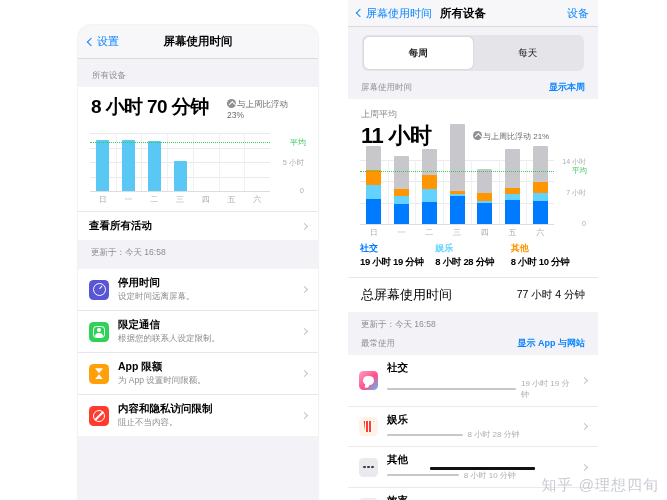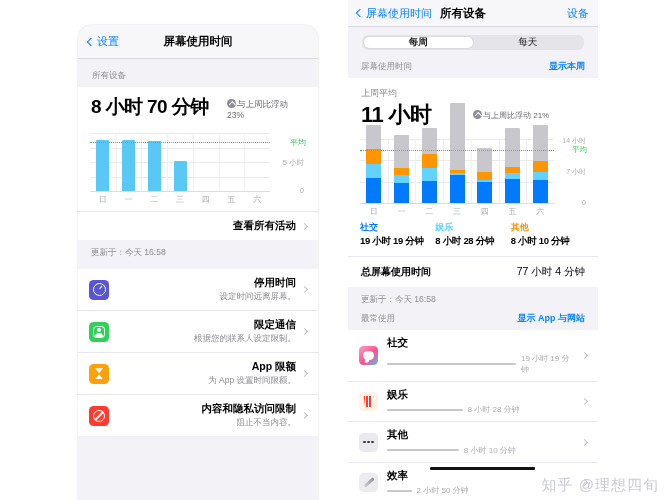--- a/index.html
+++ b/index.html
@@ -76,21 +76,20 @@
   .avg-l { position:absolute; left:0; right:38px; border-top:1.3px dotted #34c759; }
   .avg-lbl { position:absolute; right:2px; font-size:8px; color:#34c759; transform:translateY(-50%);}
   .ytick { position:absolute; right:4px; font-size:7.5px; color:#aeaeb2; transform:translateY(-50%);}
   .xaxis-l { position:absolute; left:0; right:38px; bottom:0; display:flex; }
   .xaxis-l span { flex:1; text-align:center; font-size:8px; color:#aeaeb2; }
 
   .row {
     display:flex; align-items:center; background:#fff;
     padding: 7px 11px; position:relative; cursor:pointer;
     border-top: 0.5px solid #e6e6eb;
-    text-align: right;
   }
   .row.first { border-top: none; }
   .row-txt { flex:1; min-width:0; }
   .row-title { font-size:10.5px; font-weight:bold; color:#000; }
   .row-sub { font-size:8.5px; color:#8e8e93; margin-top:1px;}
   .chev { width:5px;height:5px;border-right:1.3px solid #c3c3c7;border-top:1.3px solid #c3c3c7;transform:rotate(45deg);margin-left:6px;flex:none;}
   .ic { width:20px;height:20px;border-radius:4.6px;margin-right:9px;flex:none; position:relative;
         display:flex;align-items:center;justify-content:center;}
   .footnote { font-size:8.5px; color:#8e8e93; padding: 7px 13px 10px; }
 
@@ -118,21 +117,21 @@
   .phone-right {
     position:absolute; left:348px; top:0;
     width:250px; height:500px; background:#f2f2f7; overflow:hidden;
   }
   .r-navbar{
     height:27px; background:#f7f7f9; display:flex; align-items:center;
     padding:0 9px; position:relative; border-bottom:0.5px solid #d9d9de;
   }
   .r-nav-title{ font-size:11.5px; font-weight:bold; color:#000; margin-left:8px;}
   .seg {
-    margin: 8px 14px 0; height:15px; background:#e4e4e9; border-radius:6px;
+    margin: 8px 14px 0; height:36px; background:#e4e4e9; border-radius:6px;
     display:flex; padding:1.6px; position:relative;
   }
   .seg div{ flex:1; display:flex; align-items:center; justify-content:center;
     font-size:9.5px; color:#1c1c1e; border-radius:5px; cursor:pointer;}
   .seg div.on{ background:#fff; box-shadow:0 0 1.5px rgba(0,0,0,.22); font-weight:bold;}
   .r-sechead{ display:flex; justify-content:space-between; align-items:baseline; padding:10px 13px 5px;}
   .r-sechead .l{ font-size:8.5px; color:#8e8e93;}
   .r-sechead .r{ font-size:9px; color:#0a84ff; font-weight:bold; cursor:pointer;}
 
   
@@ -150,21 +149,21 @@
   .ytick-r{position:absolute;right:2px;font-size:7px;color:#aeaeb2;transform:translateY(-50%);}
   .xaxis-r{position:absolute;left:0;right:34px;bottom:0;display:flex;}
   .xaxis-r span{flex:1;text-align:center;font-size:8px;color:#aeaeb2;}
 
   .legend{ display:flex; padding: 4px 12px 8px; }
   .lg{ flex:1; }
   .lg-name{ font-size:9px; font-weight:bold; margin-bottom:1px;}
   .lg-val{ font-size:9.5px; font-weight:bold; color:#000; letter-spacing:-0.3px;}
   .total-row{ display:flex; justify-content:space-between; align-items:center;
     background:#fff; padding:8px 13px; border-top:0.5px solid #e6e6eb;}
-  .total-l{ font-size:10px; font-weight:bold; color:#000;}
+  .total-l{ font-size:13px; font-weight:normal; color:#000;}
   .total-r{ font-size:10.5px; color:#000;}
 
   .app-row{ display:flex; align-items:center; background:#fff; padding:6px 11px;
     border-top:0.5px solid #e9e9ee; cursor:pointer;}
   .app-ic{ width:19px;height:19px;border-radius:4.4px;margin-right:9px;flex:none;
     display:flex;align-items:center;justify-content:center;position:relative;overflow:hidden;}
   .app-body{flex:1;min-width:0;}
   .app-name{font-size:10.5px;font-weight:bold;color:#000;}
   .app-meter{display:flex;align-items:center;margin-top:2.5px;}
   .meter-bar{height:2.4px;background:#c7c7cc;border-radius:1.5px;}

